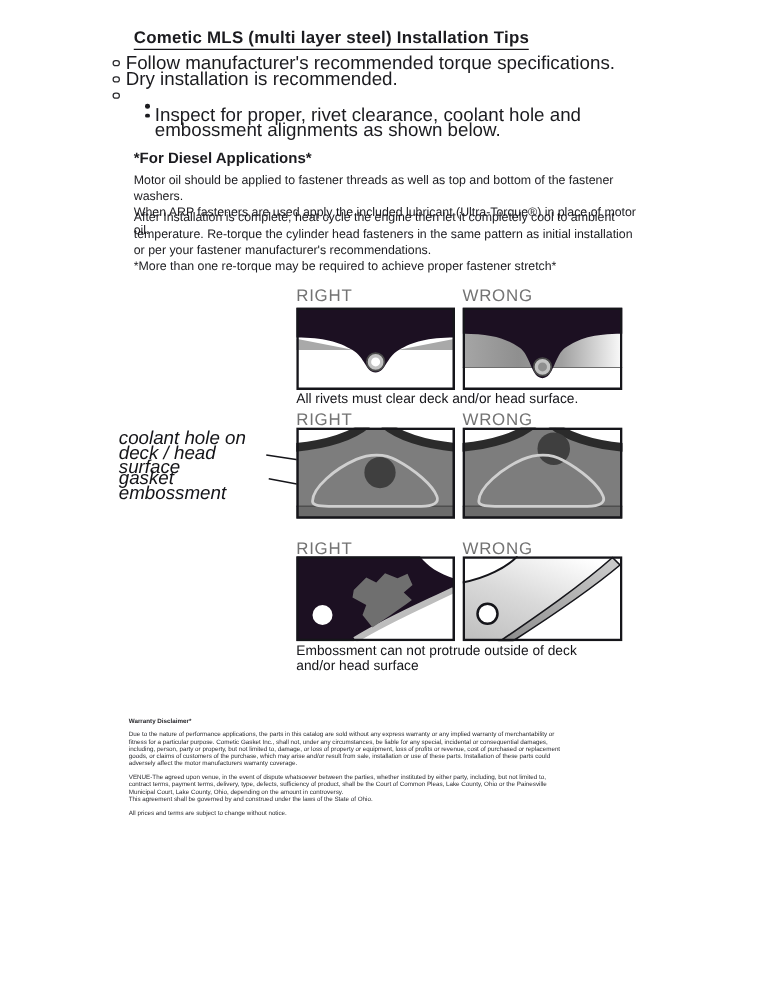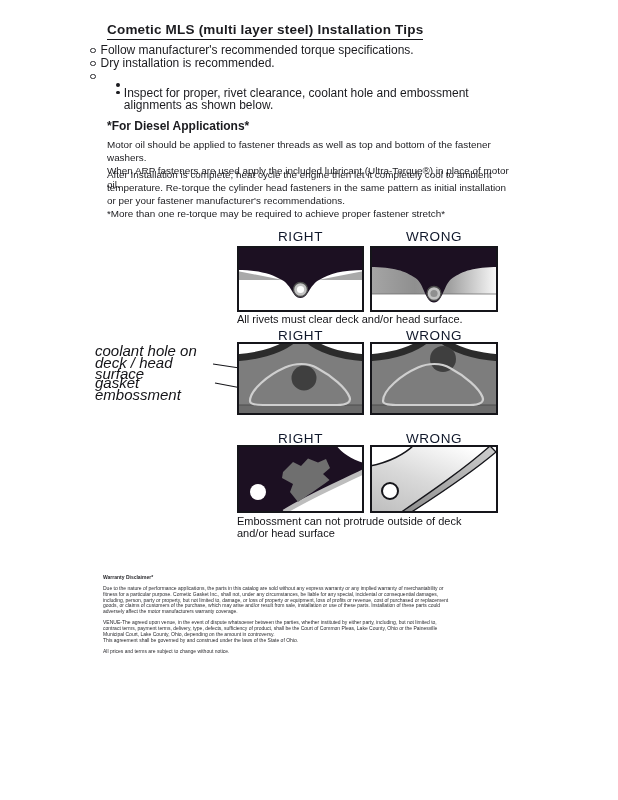--- a/index.html
+++ b/index.html
@@ -5,35 +5,35 @@
   html,body{margin:0;padding:0;background:#ffffff;}
   .page{
     position:relative;width:618px;height:656px;background:#ffffff;overflow:hidden;
     font-family:"Liberation Sans", sans-serif;color:#1b1b1f;
   }
   .abs{position:absolute;}
   .title{
     font-size:13.5px;font-weight:bold;letter-spacing:.2px;
     border-bottom:1.6px solid #15151a;padding-bottom:2px;white-space:nowrap;
   }
-  .bullets{font-size:12px;line-height:13px;}
+  .bullets{font-size:15px;line-height:13px;}
   .b-row{display:flex;align-items:flex-start;}
   .b-mark{
     width:3.6px;height:3.6px;border:1px solid #2a2a2e;border-radius:50%;
     margin:3.6px 5px 0 0;flex:none;background:#fff;
   }
   .sb-row{display:flex;align-items:flex-start;margin-left:26px;line-height:12.3px;}
   .sb-mark{
     width:3.8px;height:3.8px;border-radius:50%;background:#1b1b1f;
     margin:3.8px 4px 0 0;flex:none;
   }
   .h2{font-size:12px;font-weight:bold;}
   .para{font-size:9.9px;line-height:13.2px;white-space:pre-line;width:410px;}
   .dg-head{
-    font-size:13.5px;letter-spacing:.6px;text-align:center;color:#0f172a;
+    font-size:13.5px;letter-spacing:.6px;color:#737373;
     font-weight:normal;
   }
   .dg-caption{font-size:11px;white-space:pre-line;line-height:11.8px;color:#141418;}
   .side-label{font-size:15px;line-height:11.6px;text-align:left;white-space:pre-line;color:#141418;font-style:italic;}
   .fineprint{width:414px;font-size:5px;line-height:5.7px;color:#2a2a2e;}
   .fineprint .fp-h{font-weight:bold;margin:0 0 5.6px 0;}
   .fineprint p{margin:0 0 5.6px 0;white-space:pre-line;}
   .pagenum{font-size:14.5px;letter-spacing:.4px;color:#ef4444;}
   svg{display:block;}
 </style>

